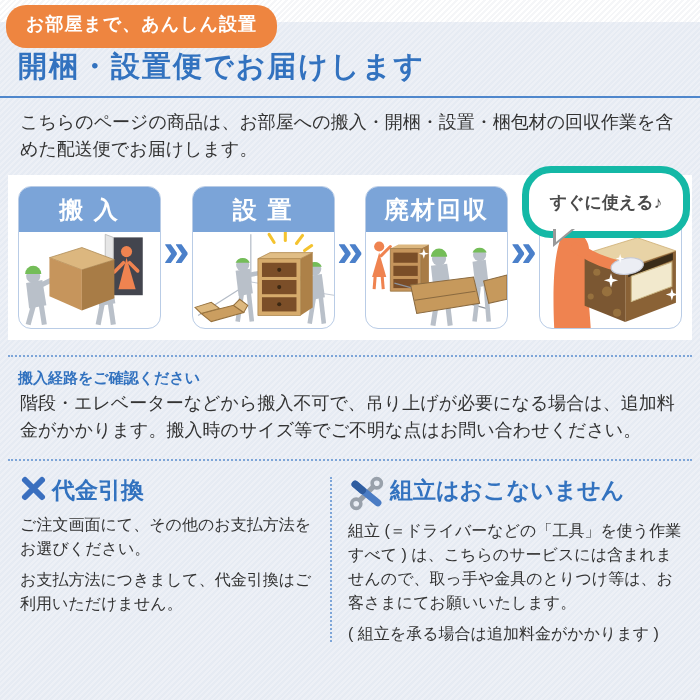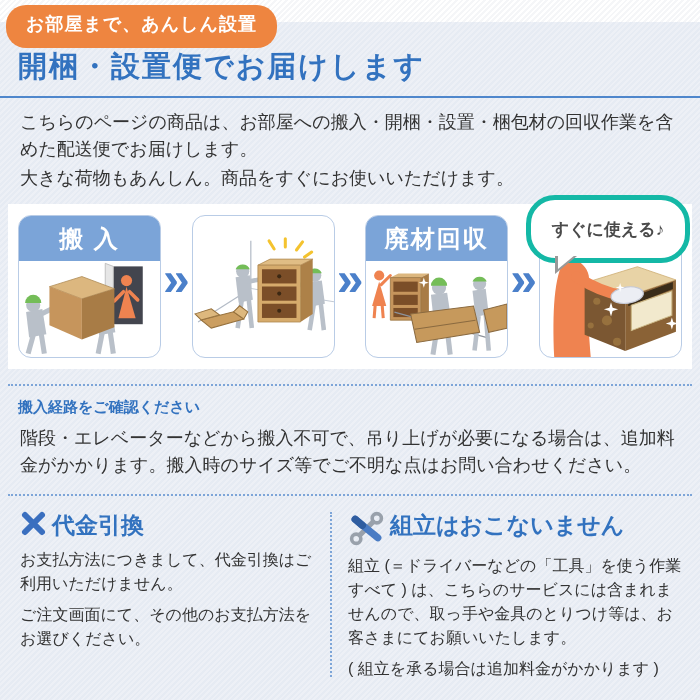--- a/index.html
+++ b/index.html
@@ -43,35 +43,35 @@
   }
   .step-illus{flex:1 1 auto;}
   .step-illus svg{display:block;width:100%;height:100%;}
   .step-arrow{
     flex:1 1 auto;display:flex;align-items:center;justify-content:center;
     color:#4b80ca;font-size:48px;font-weight:bold;line-height:1;
     transform:translateY(-8px);
   }
   .bubble{
     position:absolute;top:-9px;right:2px;z-index:4;
-    width:154px;height:58px;background:#fff;border:5px solid #14b8a6;
+    width:154px;height:58px;background:#fff;border:7px solid #14b8a6;
     border-radius:29px;display:flex;align-items:center;justify-content:center;
     font-size:17px;font-weight:bold;color:#4a4a4a;
   }
   .bubble::before{
     content:"";position:absolute;left:24px;bottom:-16px;width:0;height:0;
     border-top:18px solid #999;border-right:22px solid transparent;
   }
   .bubble::after{
     content:"";position:absolute;left:27px;bottom:-11px;width:0;height:0;
     border-top:14px solid #fff;border-right:17px solid transparent;
   }
   .dotted-rule{margin:15px 8px 0;border-top:2px dotted #7da5d8;}
   .section-title{margin:12px 18px 0;font-size:15px;font-weight:bold;color:#3272bf;}
-  .section-body{margin:8px 20px 0;font-size:18px;line-height:1.5;}
+  .section-body{margin:2px 20px 0;font-size:18px;line-height:1.5;}
   .columns{display:flex;margin-top:12px;min-height:158px;}
   .col-left{width:330px;padding:2px 6px 0 20px;box-sizing:border-box;}
   .col-divider{width:0;border-left:2px dotted #7da5d8;margin:4px 0;}
   .col-right{flex:1;padding:2px 12px 0 16px;}
   .col-head{display:flex;align-items:flex-start;gap:5px;}
   .col-head .icon{flex:0 0 auto;display:flex;}
   .col-title{margin:0;font-size:23px;font-weight:bold;color:#3272bf;}
   .col-body{margin:7px 0 0;font-size:16px;line-height:1.5;}
 </style>
 </head>
@@ -80,21 +80,20 @@
 <div class="page">
 
   <div class="badge">お部屋まで、あんしん設置</div>
 
   <div class="main">
 
     <h1 class="main-title">開梱・設置便でお届けします</h1>
     <div class="title-rule"></div>
 
     <p class="intro">こちらのページの商品は、お部屋への搬入・開梱・設置・梱包材の回収作業を含めた配送便でお届けします。</p>
-    <p class="intro">大きな荷物もあんしん。商品をすぐにお使いいただけます。</p>
 
     <div class="steps-strip">
 
       <div class="step-panel">
         <div class="step-header">搬 入</div>
         <div class="step-illus">
           <svg viewBox="0 0 139 94">
             <rect x="93" y="5" width="29" height="57" fill="#43454e"></rect>
             <polygon points="85,2 93,5 93,62 85,68" fill="#e6e6e6" stroke="#b5b5b5" stroke-width="0.8"></polygon>
             <circle cx="106" cy="19" r="5.5" fill="#ef8350"></circle>
@@ -116,20 +115,21 @@
             <polygon points="30,25 62,15 94,27 62,37" fill="#dcb77f" stroke="#b08d58" stroke-width="0.8"></polygon>
             <polygon points="30,25 62,37 62,77 30,63" fill="#c6955c"></polygon>
             <polygon points="94,27 62,37 62,77 94,65" fill="#a87c46"></polygon>
           </svg>
         </div>
       </div>
 
       <div class="step-arrow">»</div>
 
       <div class="step-panel">
+        <div class="step-header">設 置</div>
         <div class="step-illus">
           <svg viewBox="0 0 139 94">
             <line x1="57" y1="2" x2="57" y2="49" stroke="#b3bbc6" stroke-width="1.2"></line>
             <line x1="57" y1="49" x2="5" y2="82" stroke="#b3bbc6" stroke-width="1.2"></line>
             <line x1="57" y1="49" x2="139" y2="62" stroke="#c3cad4" stroke-width="1"></line>
             <g stroke="#f4c32f" stroke-width="3" stroke-linecap="round">
               <line x1="80" y1="10" x2="75" y2="2"></line>
               <line x1="91" y1="8" x2="91" y2="0"></line>
               <line x1="102" y1="11" x2="108" y2="3"></line>
               <line x1="110" y1="18" x2="117" y2="13"></line>
@@ -239,22 +239,22 @@
     <div class="columns">
       <div class="col-left">
         <div class="col-head">
           <span class="icon">
             <svg width="27" height="27" viewBox="0 0 27 27">
               <path d="M5 5 L22 22 M22 5 L5 22" stroke="#3a6fbf" stroke-width="6" stroke-linecap="round" fill="none"></path>
             </svg>
           </span>
           <h3 class="col-title">代金引換</h3>
         </div>
+        <p class="col-body">ご注文画面にて、その他のお支払方法をお選びください。</p>
         <p class="col-body">お支払方法につきまして、代金引換はご利用いただけません。</p>
-        <p class="col-body">ご注文画面にて、その他のお支払方法をお選びください。</p>
       </div>
 
       <div class="col-divider"></div>
 
       <div class="col-right">
         <div class="col-head">
           <span class="icon">
             <svg width="37" height="37" viewBox="0 0 36 36">
               <circle cx="8" cy="28" r="4.5" fill="none" stroke="#99a1ab" stroke-width="3.5"></circle>
               <circle cx="28" cy="8" r="4.5" fill="none" stroke="#99a1ab" stroke-width="3.5"></circle>

